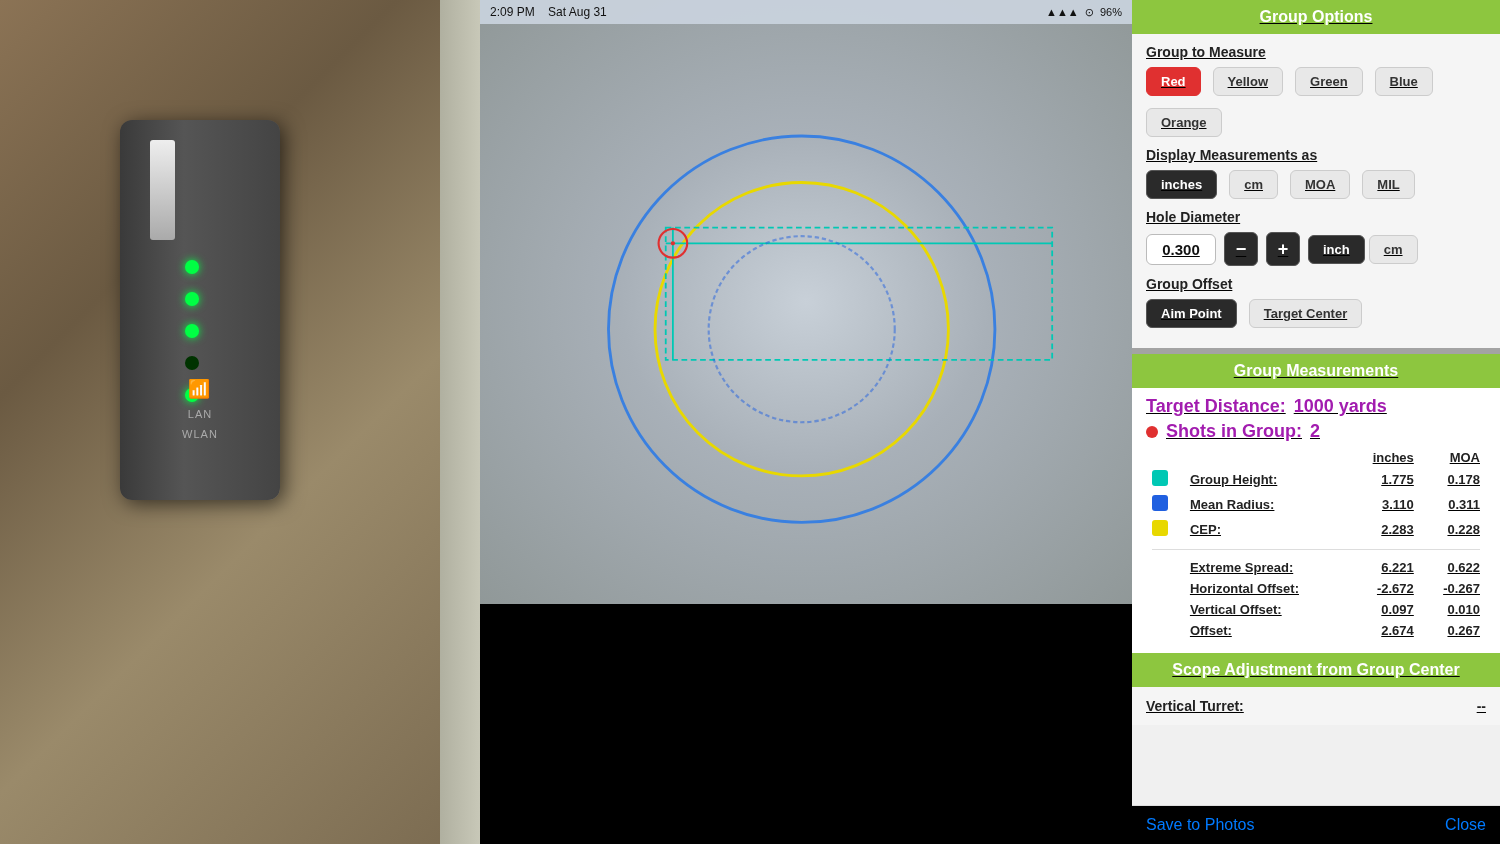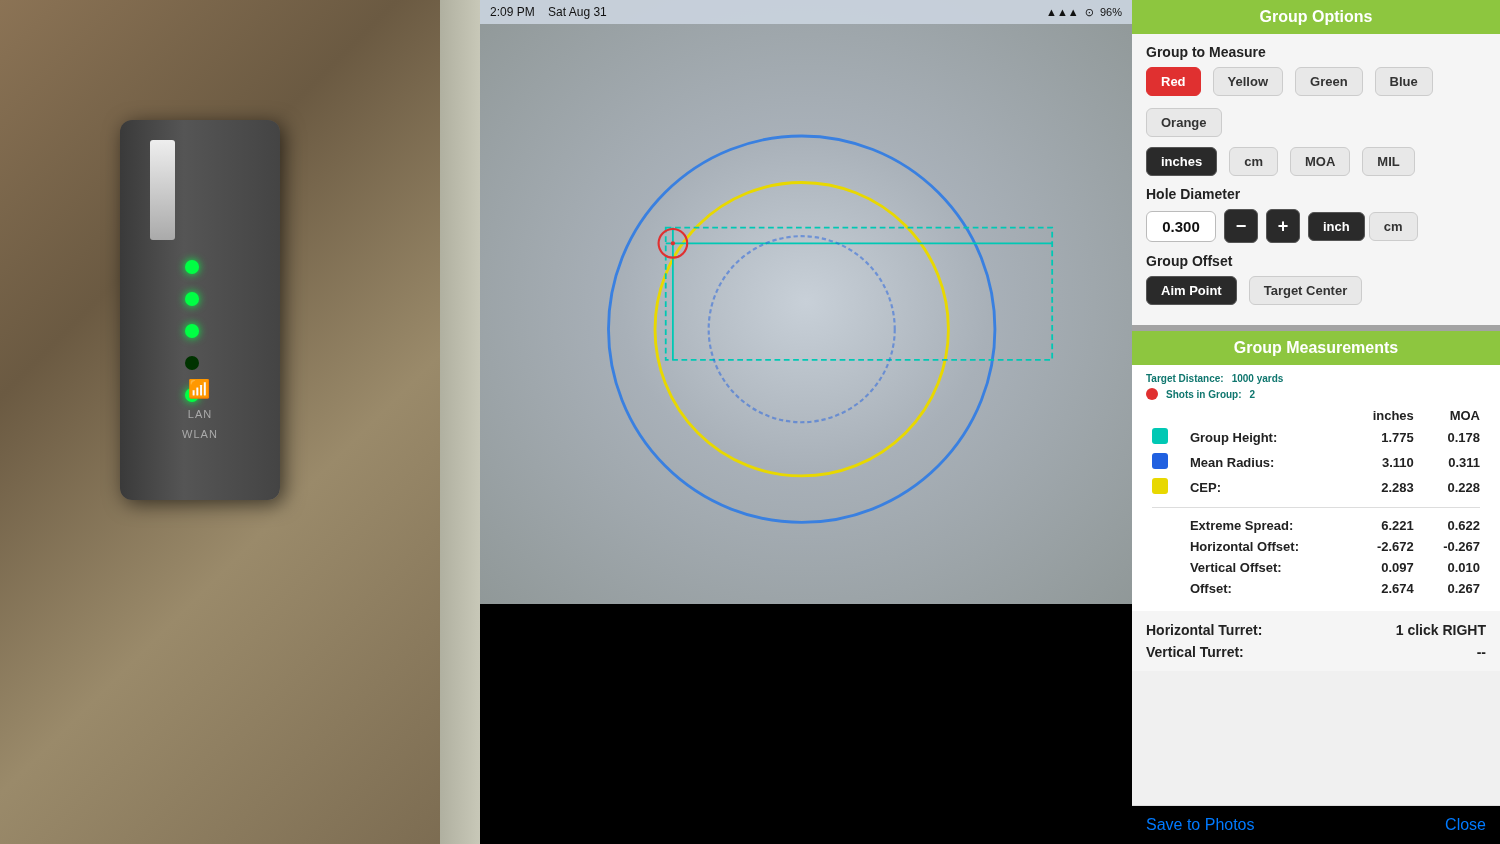--- a/index.html
+++ b/index.html
@@ -141,20 +141,21 @@
 
     
     #right-panel {
       width: 368px;
       height: 844px;
       background: #f0f0f0;
       flex-shrink: 0;
       overflow-y: auto;
       display: flex;
       flex-direction: column;
+      text-decoration: underline;
     }
 
     .section-header {
       background: #8dc63f;
       color: #fff;
       font-size: 16px;
       font-weight: 700;
       text-align: center;
       padding: 8px 12px;
     }
@@ -248,22 +249,22 @@
       background: #8dc63f;
     }
     .meas-body {
       padding: 8px 14px 12px;
     }
     .meas-info-row {
       display: flex;
       align-items: center;
       gap: 8px;
       margin-bottom: 4px;
-      font-size: 10px;
-      color: #0f766e;
+      font-size: 18px;
+      color: #a21caf;
     }
     .meas-info-row .label { font-weight: 600; }
     .meas-info-row .value { font-weight: 700; }
     .red-dot {
       width: 12px;
       height: 12px;
       border-radius: 50%;
       background: #e03030;
       display: inline-block;
     }
@@ -419,20 +420,21 @@
 
     <div class="section-label">Group to Measure</div>
     <div class="btn-group">
       <button class="active-red">Red</button>
       <button class="inactive">Yellow</button>
       <button class="inactive">Green</button>
       <button class="inactive">Blue</button>
       <button class="inactive">Orange</button>
     </div>
 
+    <div class="section-label">Display Measurements as</div>
     <div class="btn-group">
       <button class="active-dark">inches</button>
       <button class="inactive">cm</button>
       <button class="inactive">MOA</button>
       <button class="inactive">MIL</button>
     </div>
 
     <div class="section-label">Hole Diameter</div>
     <div class="hole-diameter-row">
       <div class="hole-value">0.300</div>
@@ -522,25 +524,24 @@
               <td style="font-weight: 600;">Offset:</td>
               <td style="text-align: right; font-weight: 600;">2.674</td>
               <td style="text-align: right; font-weight: 600;">0.267</td>
             </tr>
           </tbody>
       </table>
     </div>
   </div>
 
   <div class="scope-section">
+    <div class="section-header">
+      <span>Scope Adjustment from Group Center</span>
+    </div>
     <div class="scope-body">
-      <div class="scope-row">
-        <span class="label">Horizontal Turret:</span>
-        <span class="value">1 click RIGHT</span>
-      </div>
       <div class="scope-row">
         <span class="label">Vertical Turret:</span>
         <span class="value">--</span>
       </div>
     </div>
   </div>
 
   <div class="bottom-actions">
     <button class="action-link">
       <span>Save to Photos</span>

